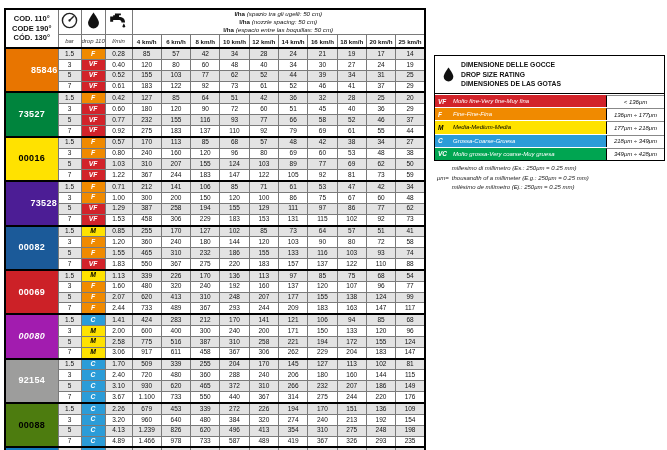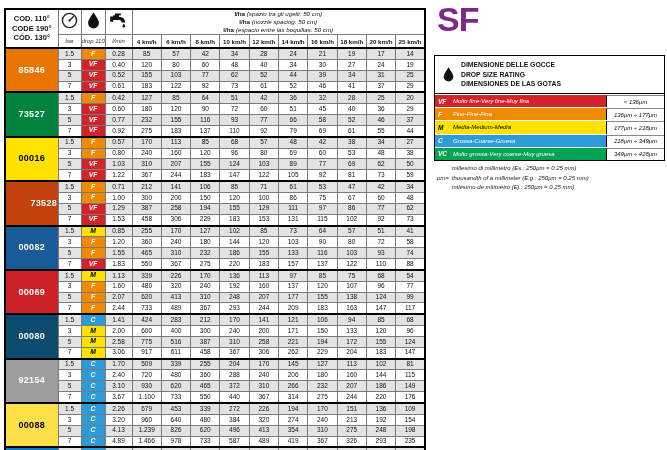--- a/index.html
+++ b/index.html
@@ -97,21 +97,21 @@
           <th class="speed">12 km/h</th>
           <th class="speed">14 km/h</th>
           <th class="speed">16 km/h</th>
           <th class="speed">18 km/h</th>
           <th class="speed">20 km/h</th>
           <th class="speed">25 km/h</th>
         </tr>
     </thead>
     <tbody id="tbody">
         <tr class="gstart shade">
-          <td class="code" rowspan="4" style="background: rgb(232, 117, 0); color: rgb(255, 255, 255);">85846</td>
+          <td class="code" rowspan="4" style="background: rgb(232, 117, 0); color: rgb(255, 255, 255); text-align: right;">85846</td>
           <td class="bar">1.5</td>
           <td class="drop" style="background: rgb(240, 138, 0); color: rgb(255, 255, 255);">F</td>
           <td class="lmin">0.28</td>
           <td class="val">85</td>
           <td class="val">57</td>
           <td class="val">42</td>
           <td class="val">34</td>
           <td class="val">28</td>
           <td class="val">24</td>
           <td class="val">21</td>
@@ -280,21 +280,21 @@
           <td class="val">183</td>
           <td class="val">147</td>
           <td class="val">122</td>
           <td class="val">105</td>
           <td class="val">92</td>
           <td class="val">81</td>
           <td class="val">73</td>
           <td class="val">59</td>
         </tr>
         <tr class="gstart shade">
-          <td class="code" rowspan="4" style="background: #c2410c; color: rgb(255, 255, 255); padding-left: 24px;">73528</td>
+          <td class="code" rowspan="4" style="background: #4c1d95; color: rgb(255, 255, 255); padding-left: 24px;">73528</td>
           <td class="bar">1.5</td>
           <td class="drop" style="background: rgb(240, 138, 0); color: rgb(255, 255, 255);">F</td>
           <td class="lmin">0.71</td>
           <td class="val">212</td>
           <td class="val">141</td>
           <td class="val">106</td>
           <td class="val">85</td>
           <td class="val">71</td>
           <td class="val">61</td>
           <td class="val">53</td>
@@ -463,21 +463,21 @@
           <td class="val">367</td>
           <td class="val">293</td>
           <td class="val">244</td>
           <td class="val">209</td>
           <td class="val">183</td>
           <td class="val">163</td>
           <td class="val">147</td>
           <td class="val">117</td>
         </tr>
         <tr class="gstart shade">
-          <td class="code" rowspan="4" style="background: #0c4a6e; color: rgb(255, 255, 255);">00080</td>
+          <td class="code" rowspan="4" style="background: #a21caf; color: rgb(255, 255, 255); font-style: italic;">00080</td>
           <td class="bar">1.5</td>
           <td class="drop" style="background: rgb(43, 156, 216); color: rgb(255, 255, 255);">C</td>
           <td class="lmin">1.41</td>
           <td class="val">424</td>
           <td class="val">283</td>
           <td class="val">212</td>
           <td class="val">170</td>
           <td class="val">141</td>
           <td class="val">121</td>
           <td class="val">106</td>
@@ -585,21 +585,21 @@
           <td class="val">550</td>
           <td class="val">440</td>
           <td class="val">367</td>
           <td class="val">314</td>
           <td class="val">275</td>
           <td class="val">244</td>
           <td class="val">220</td>
           <td class="val">176</td>
         </tr>
         <tr class="gstart shade">
-          <td class="code" rowspan="4" style="background: #fde047; color: rgb(0, 0, 0); margin-top: 24px;">00088</td>
+          <td class="code" rowspan="4" style="background: #4d7c0f; color: rgb(0, 0, 0); margin-top: 24px;">00088</td>
           <td class="bar">1.5</td>
           <td class="drop" style="background: rgb(43, 156, 216); color: rgb(255, 255, 255);">C</td>
           <td class="lmin">2.26</td>
           <td class="val">679</td>
           <td class="val">453</td>
           <td class="val">339</td>
           <td class="val">272</td>
           <td class="val">226</td>
           <td class="val">194</td>
           <td class="val">170</td>
@@ -664,21 +664,20 @@
           <td class="val">283</td>
           <td class="val">242</td>
           <td class="val">212</td>
           <td class="val">189</td>
           <td class="val">170</td>
           <td class="val">136</td>
         </tr>
       </tbody>
   </table>
 
-  <div class="logo">SF</div>
 
   <div class="legend">
     <div class="legend-head">
       <span class="legend-dropbox">
         <svg width="13" height="15" viewBox="0 0 24 28">
             <path d="M12 1 C12 1 3 13 3 18 a9 9 0 0 0 18 0 C21 13 12 1 12 1 Z" fill="#111"></path>
           </svg>
       </span>
       <div class="legend-titles" id="legend-titles">
           <div>DIMENSIONE DELLE GOCCE</div>

